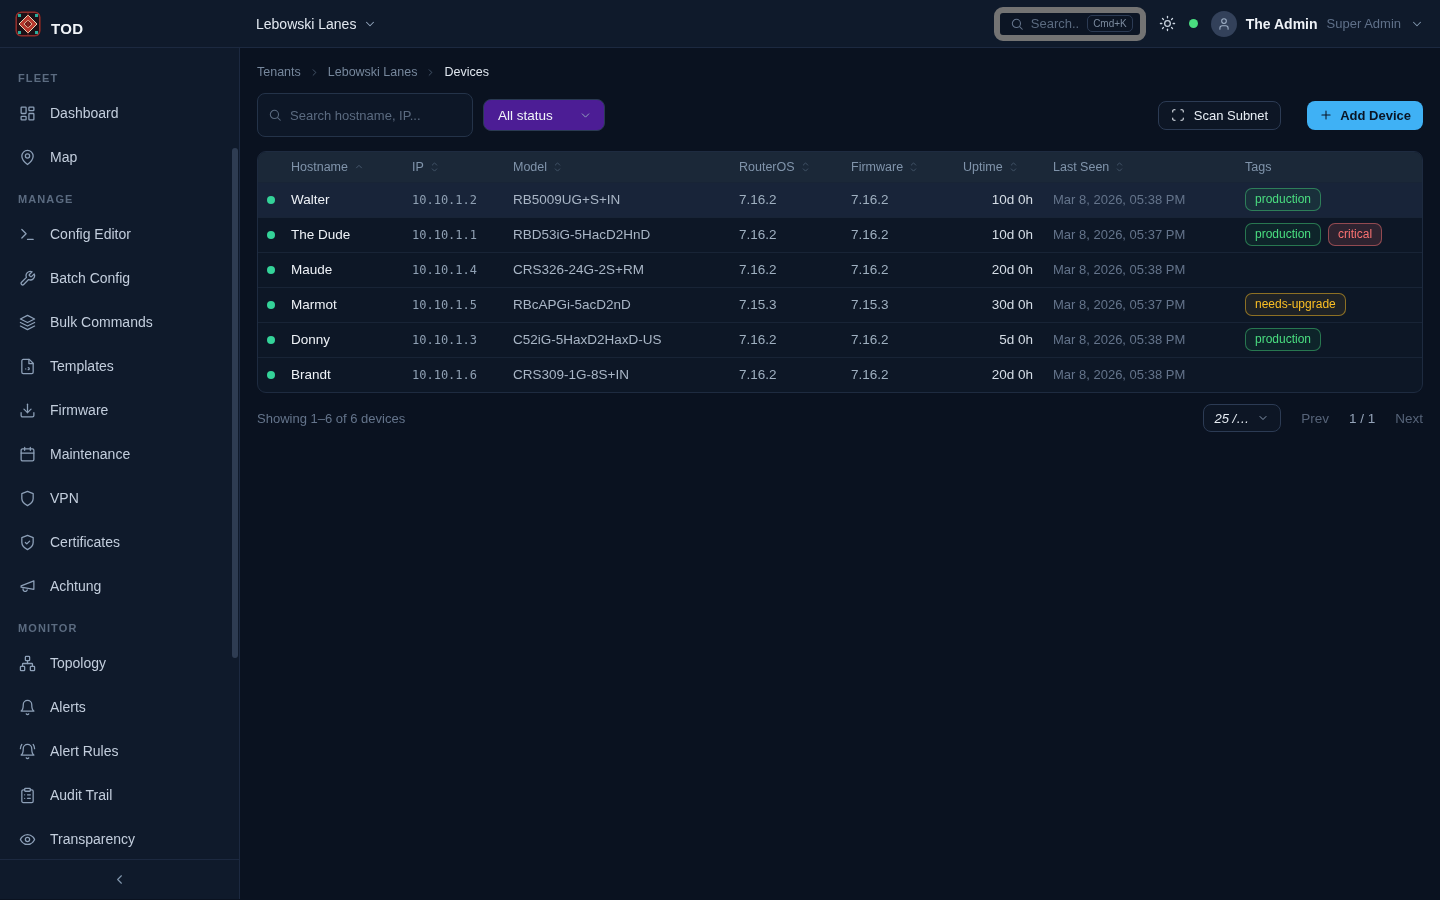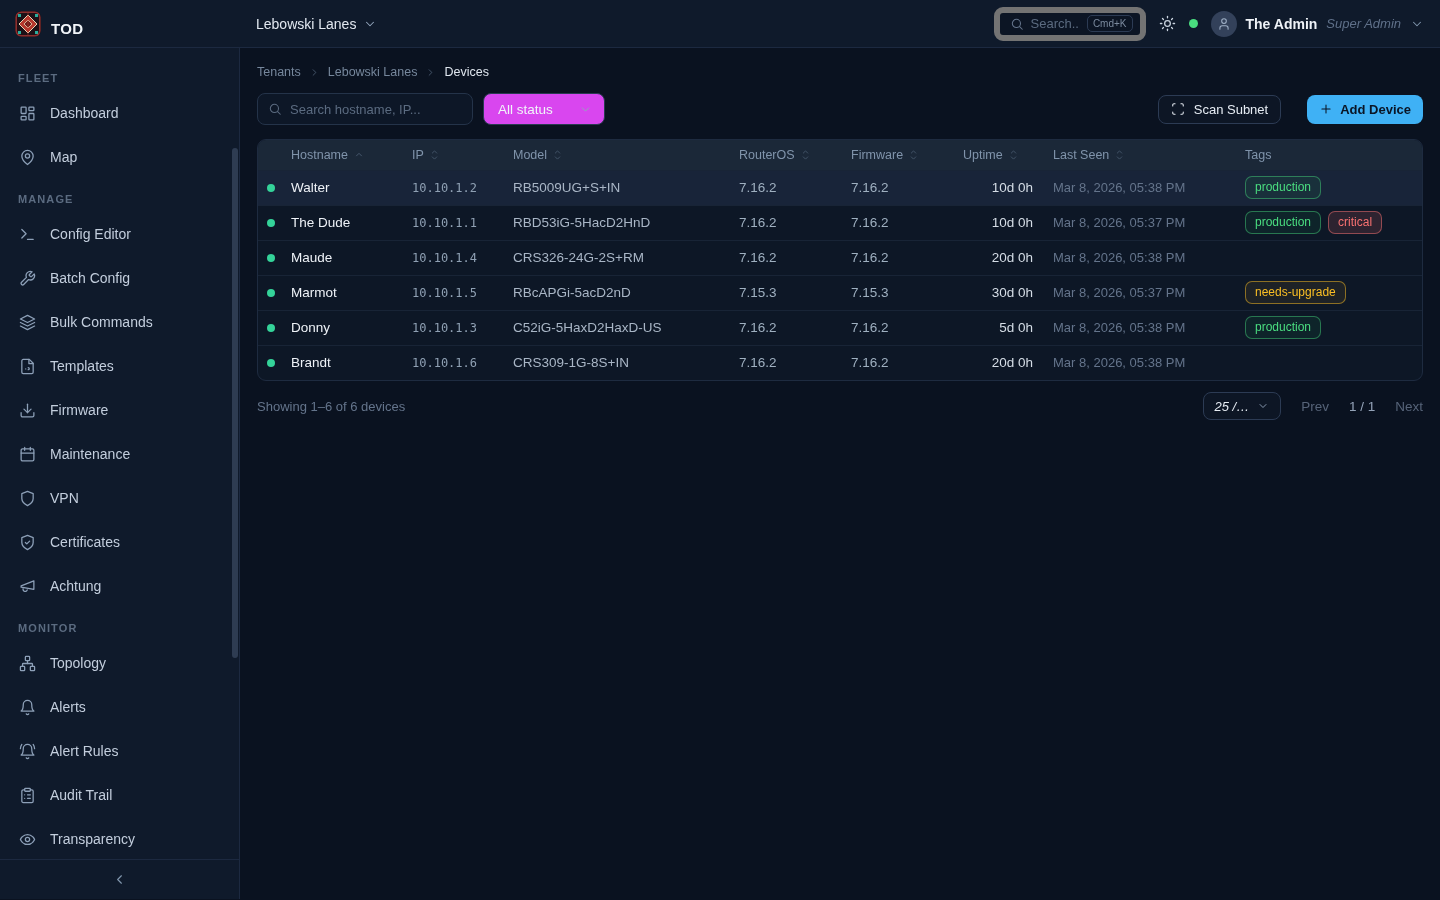--- a/index.html
+++ b/index.html
@@ -35,21 +35,21 @@
   .global-search input::placeholder { color:#5b6b80; }
   .kbd {
     font-size:10px; color:#7b8a9e; border:1px solid #2c3b54; border-radius:5px;
     padding:2px 5px; white-space:nowrap; flex:none;
   }
   .theme-btn { color:#cbd5e1; cursor:pointer; display:flex; }
   .conn-dot { width:9px; height:9px; border-radius:50%; background:#4ade80; }
   .user-cluster { display:flex; align-items:center; gap:9px; cursor:pointer; }
   .avatar { width:26px; height:26px; border-radius:50%; background:#33415a; color:#9fb0c6; display:flex; align-items:center; justify-content:center; }
   .user-name { font-size:14px; font-weight:600; color:#eef2f7; }
-  .user-role { font-size:13px; color:#5f7089;font-style:italic; }
+  .user-role { font-size:13px; color:#5f7089; }
   .user-cluster .chev { color:#8196ad; }
 
   
   .shell { display:flex; height:851px; }
   .sidebar {
     width:240px; flex:none; background:#0f1a2b; border-right:1px solid #1c2940;
     display:flex; flex-direction:column; position:relative;
   }
   .sidebar nav { flex:1; overflow:hidden; padding-top:24px; }
   .nav-section-label {
@@ -74,32 +74,32 @@
 
   
   .main { flex:1; padding:0 17px; overflow:hidden; }
   .breadcrumb { margin-top:17px; display:flex; align-items:center; gap:8px; font-size:12.5px; }
   .crumb { color:#76879c; cursor:pointer; }
   .crumb.current { color:#dfe6ee; cursor:default; }
   .crumb-sep { color:#4e5f75; display:flex; }
 
   .controls { margin-top:14px; display:flex; align-items:center; }
   .filter-search {
-    width:216px; height:32px; display:flex; align-items:center; gap:8px;
+    width:216px; height:44px; display:flex; align-items:center; gap:8px;
     background:#0d1727; border:1px solid #243349; border-radius:8px; padding:0 10px;
   }
   .filter-search .mag { color:#5b6b80; }
   .filter-search input {
     flex:1; min-width:0; background:transparent; border:none; outline:none;
     font-family:"Liberation Sans",sans-serif; font-size:13px; color:#cbd5e1;
   }
   .filter-search input::placeholder { color:#5b6b80; }
   .status-select {
     margin-left:10px; height:32px; display:flex; align-items:center; gap:26px;
-    background:#d946ef; border:1px solid #2a3a52; border-radius:8px; padding:0 12px 0 14px;
+    background:#4c1d95; border:1px solid #2a3a52; border-radius:8px; padding:0 12px 0 14px;
     font-size:13.5px; color:#f1f5f9; cursor:pointer;
   }
   .status-select .chev { color:#93a5bc; }
   .controls-right { margin-left:auto; display:flex; gap:26px; }
   .btn-outline {
     height:29px; display:flex; align-items:center; gap:9px; padding:0 12px;
     border:1px solid #2c3b54; border-radius:8px; background:rgba(20,31,50,.35);
     font-size:13px; color:#e7edf4; cursor:pointer;
   }
   .btn-primary {

